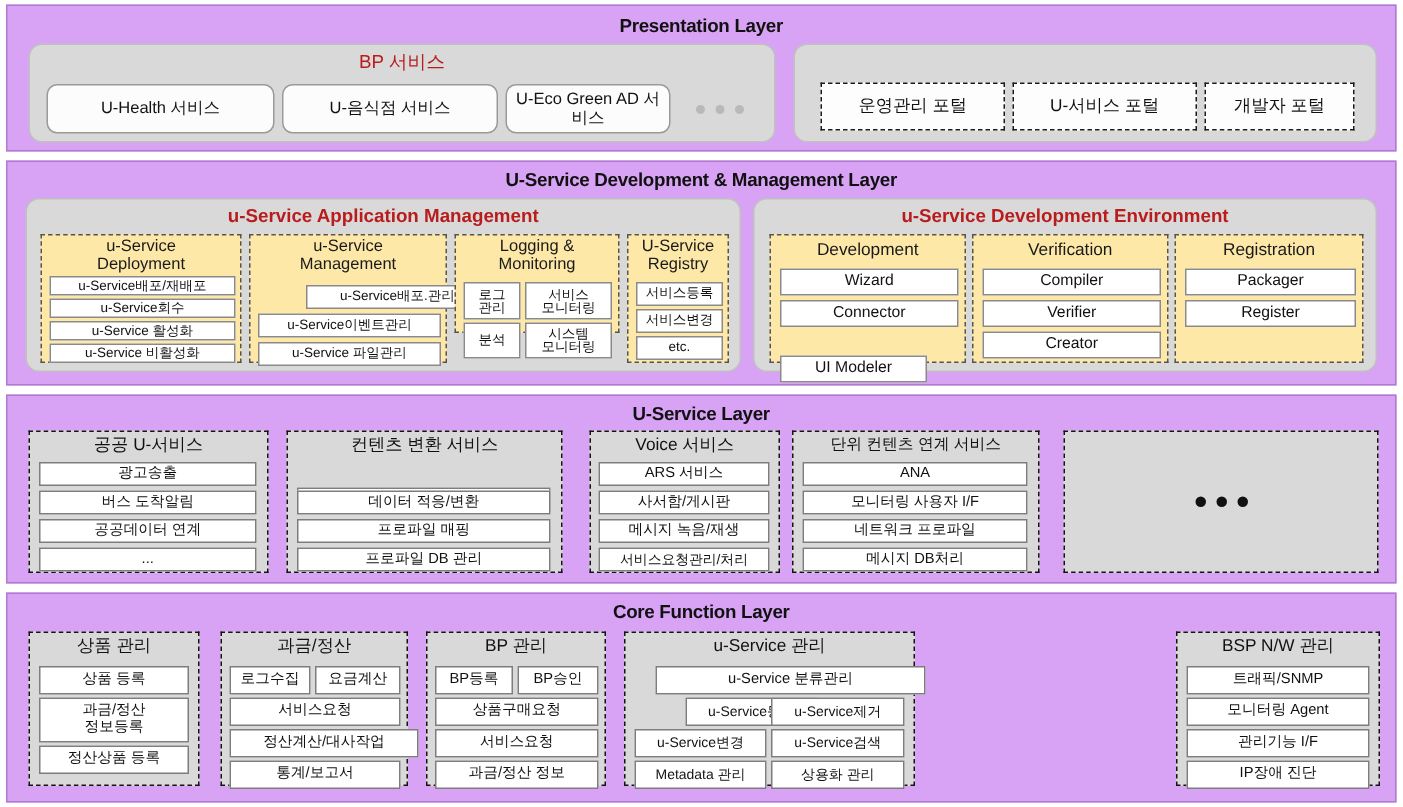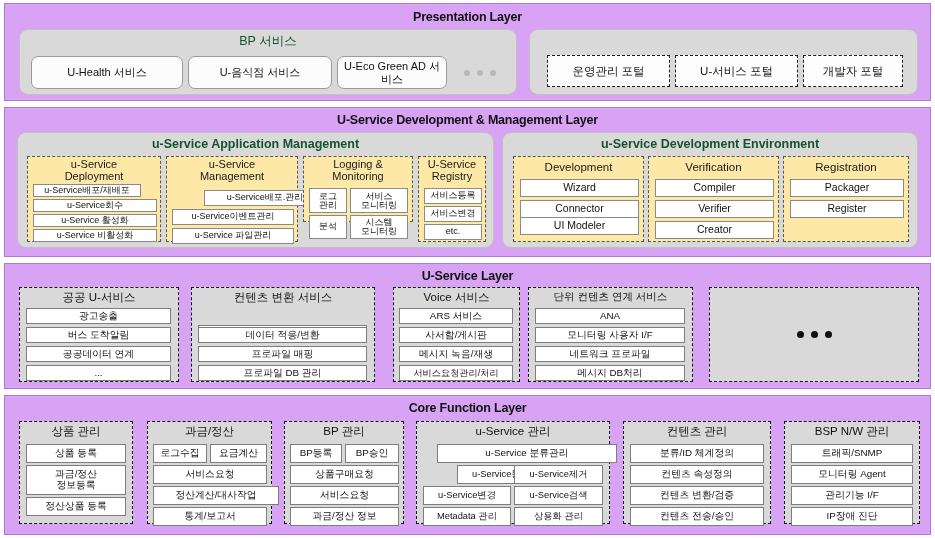--- a/index.html
+++ b/index.html
@@ -30,21 +30,21 @@
   
   .grp-round {
     position: absolute;
     background: #d9d9d9;
     border: 1px solid #c0c0c0;
     border-radius: 9px;
   }
   .grp-title {
     text-align: center;
     font-size: 12.5px;
-    color: #14532d;
+    color: #b91c1c;
     line-height: 1;
   }
   .grp-title.bold { font-weight: bold; }
 
   
   .leaf-round {
     position: absolute;
     background: #fcfcfc;
     border: 1px solid #9a9a9a;
     border-radius: 7px;
@@ -154,21 +154,21 @@
     <div class="layer-title" style="margin-top:6px;">U-Service Development &amp; Management Layer</div>
 
     <div class="grp-round" style="left:12px;top:24px;width:477px;height:116px;">
       <div class="grp-title bold" style="margin-top:5px;">u-Service Application Management</div>
 
       <div class="panel-yellow" style="left:9px;top:23px;width:134px;height:86px;">
         <div class="p-title">
           <span>u-Service</span><br>
           <span>Deployment</span>
         </div>
-        <div class="leaf-white-sq xs" style="left:5px;top:27px;width:108px;height:13px;">u-Service배포/재배포</div>
+        <div class="leaf-white-sq xs" style="left:5px;top:27px;width:124px;height:13px;">u-Service배포/재배포</div>
         <div class="leaf-white-sq xs" style="left:5px;top:42px;width:124px;height:13px;">u-Service회수</div>
         <div class="leaf-white-sq xs" style="left:5px;top:57px;width:124px;height:13px;">u-Service 활성화</div>
         <div class="leaf-white-sq xs" style="left:5px;top:72px;width:124px;height:13px;">u-Service 비활성화</div>
       </div>
 
       <div class="panel-yellow" style="left:148px;top:23px;width:132px;height:86px;">
         <div class="p-title">
           <span>u-Service</span><br>
           <span>Management</span>
         </div>
@@ -199,21 +199,21 @@
       </div>
     </div>
 
     <div class="grp-round" style="left:497px;top:24px;width:416px;height:116px;">
       <div class="grp-title bold" style="margin-top:5px;">u-Service Development Environment</div>
 
       <div class="panel-yellow" style="left:10px;top:23px;width:131px;height:86px;">
         <div class="p-title" style="top:4px;font-size:11.5px;">Development</div>
         <div class="leaf-white-sq" style="left:6px;top:22px;width:119px;height:18px;">Wizard</div>
         <div class="leaf-white-sq" style="left:6px;top:43px;width:119px;height:18px;">Connector</div>
-        <div class="leaf-white-sq" style="left:6px;top:60px;width:119px;height:18px;">UI Modeler</div>
+        <div class="leaf-white-sq" style="left:6px;top:80px;width:98px;height:18px;">UI Modeler</div>
       </div>
 
       <div class="panel-yellow" style="left:145px;top:23px;width:131px;height:86px;">
         <div class="p-title" style="top:4px;font-size:11.5px;">Verification</div>
         <div class="leaf-white-sq" style="left:6px;top:22px;width:119px;height:18px;">Compiler</div>
         <div class="leaf-white-sq" style="left:6px;top:43px;width:119px;height:18px;">Verifier</div>
         <div class="leaf-white-sq" style="left:6px;top:64px;width:119px;height:18px;">Creator</div>
       </div>
 
       <div class="panel-yellow" style="left:280px;top:23px;width:126px;height:86px;">
@@ -300,27 +300,20 @@
       <div class="p-title">u-Service 관리</div>
       <div class="leaf-box sm" style="left:20px;top:22px;width:180px;height:19px;">u-Service 분류관리</div>
       <div class="leaf-box sm" style="left:6px;top:43px;width:88px;height:19px;font-size:9.3px;margin-left:34px;">u-Service등록</div>
       <div class="leaf-box sm" style="left:97px;top:43px;width:89px;height:19px;font-size:9.3px;">u-Service제거</div>
       <div class="leaf-box sm" style="left:6px;top:64px;width:88px;height:19px;font-size:9.3px;">u-Service변경</div>
       <div class="leaf-box sm" style="left:97px;top:64px;width:89px;height:19px;font-size:9.3px;">u-Service검색</div>
       <div class="leaf-box sm" style="left:6px;top:85px;width:88px;height:19px;font-size:9.3px;">Metadata 관리</div>
       <div class="leaf-box sm" style="left:97px;top:85px;width:89px;height:19px;font-size:9.3px;">상용화 관리</div>
     </div>
 
-    <div class="panel-grey" style="left:618px;top:25px;width:148px;height:103px;">
-      <div class="p-title">컨텐츠 관리</div>
-      <div class="leaf-box sm" style="left:6px;top:22px;width:134px;height:19px;">분류/ID 체계정의</div>
-      <div class="leaf-box sm" style="left:6px;top:43px;width:134px;height:19px;">컨텐츠 속성정의</div>
-      <div class="leaf-box sm" style="left:6px;top:64px;width:134px;height:19px;">컨텐츠 변환/검증</div>
-      <div class="leaf-box sm" style="left:6px;top:85px;width:134px;height:19px;">컨텐츠 전송/승인</div>
-    </div>
 
     <div class="panel-grey" style="left:779px;top:25px;width:136px;height:103px;">
       <div class="p-title">BSP N/W 관리</div>
       <div class="leaf-box sm" style="left:6px;top:22px;width:122px;height:19px;">트래픽/SNMP</div>
       <div class="leaf-box sm" style="left:6px;top:43px;width:122px;height:19px;">모니터링 Agent</div>
       <div class="leaf-box sm" style="left:6px;top:64px;width:122px;height:19px;">관리기능 I/F</div>
       <div class="leaf-box sm" style="left:6px;top:85px;width:122px;height:19px;">IP장애 진단</div>
     </div>
   </div>
 

